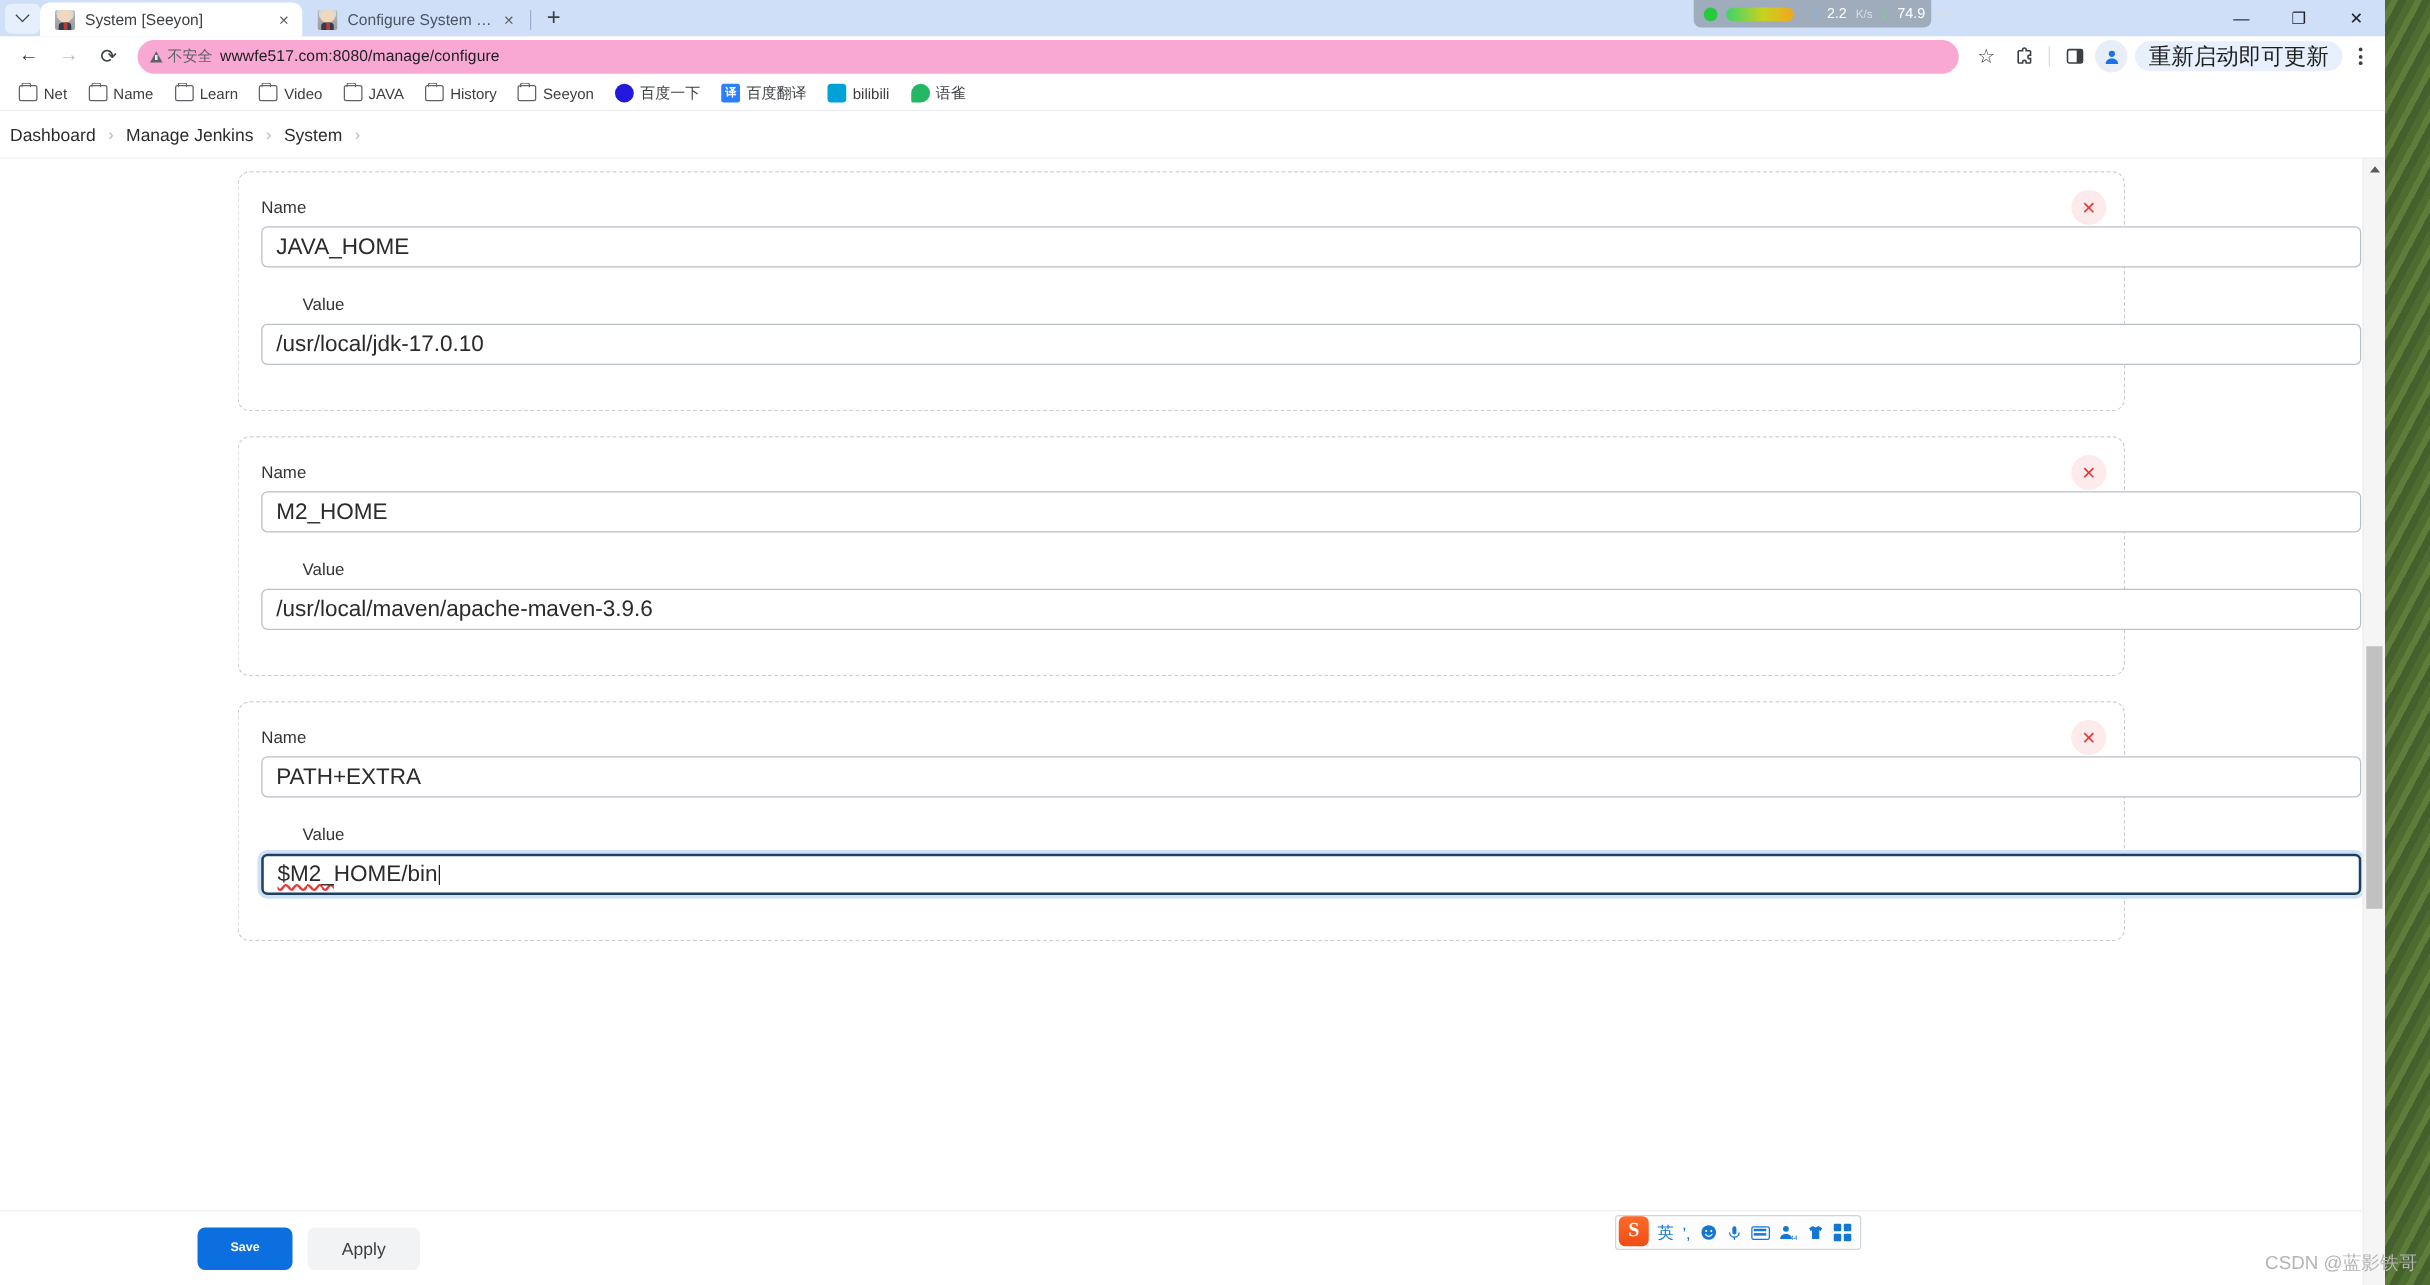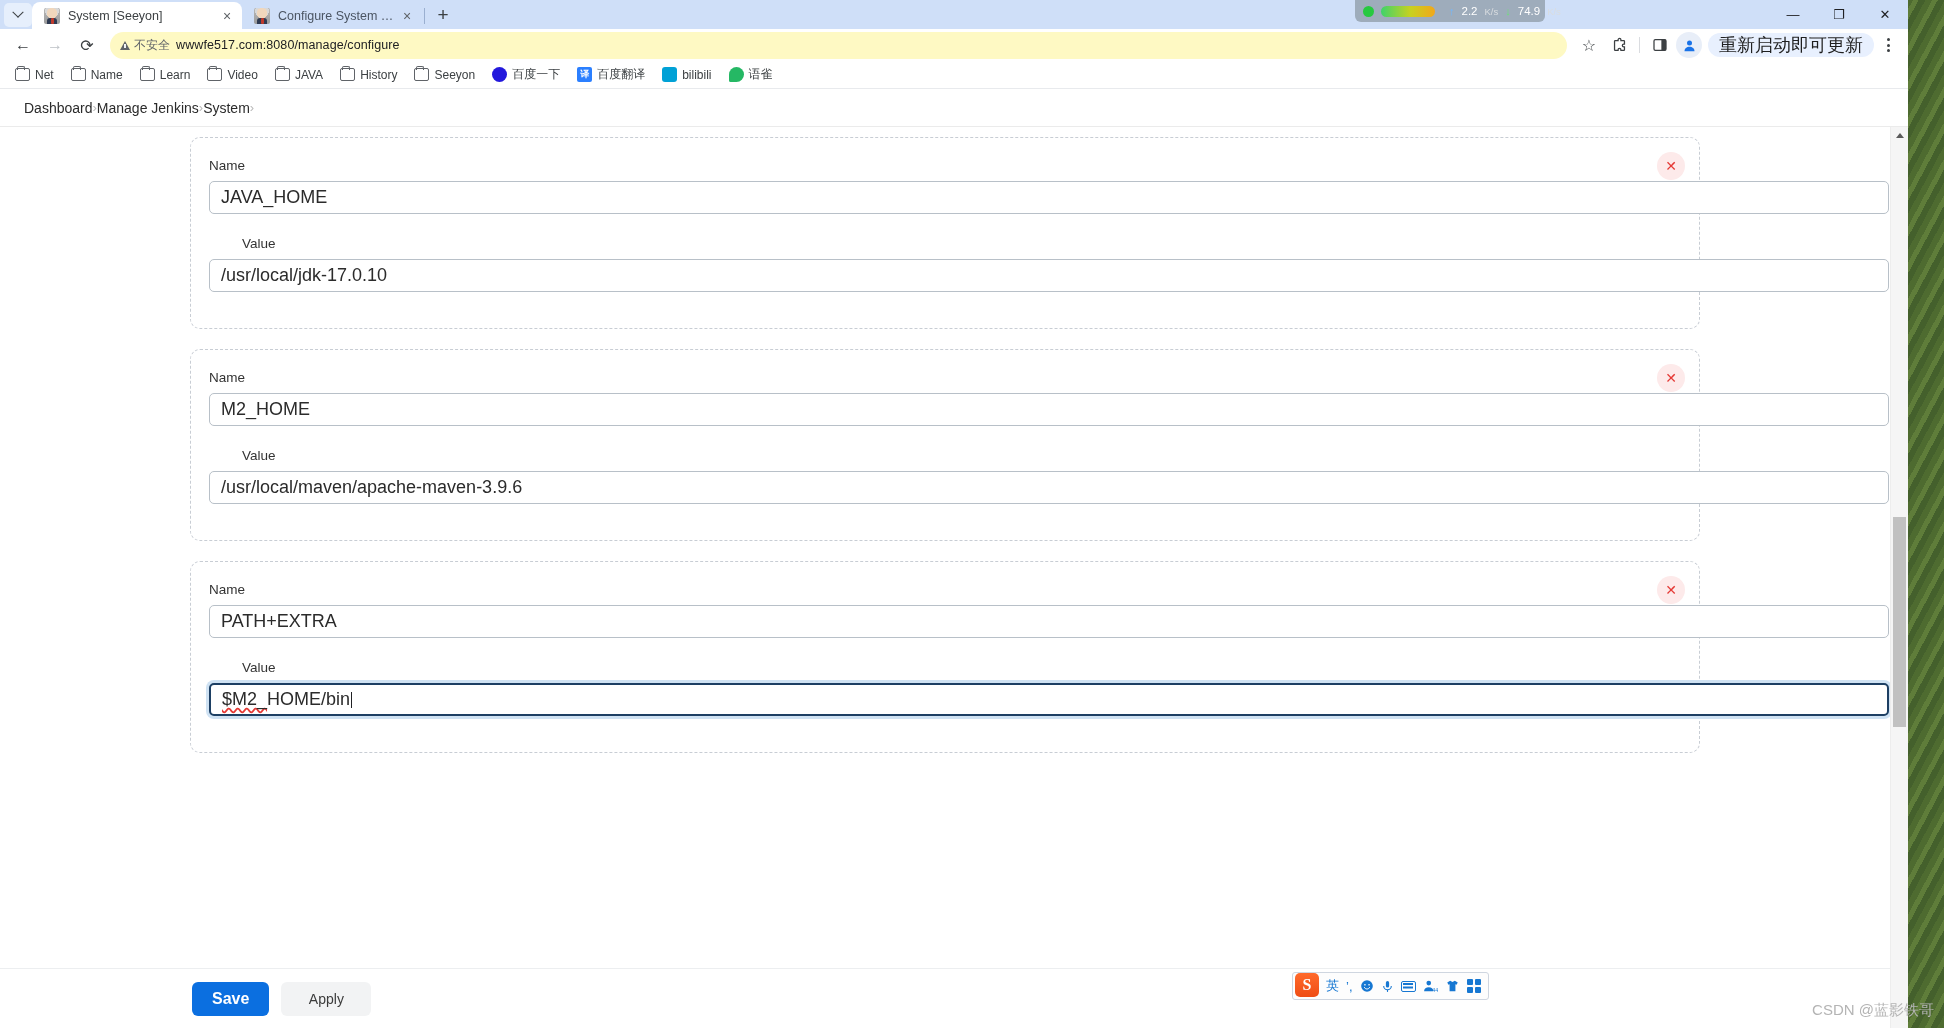--- a/index.html
+++ b/index.html
@@ -106,21 +106,21 @@
 
   
   .toolbar {
     height: 32px; display: flex; align-items: center;
     padding: 0 8px; gap: 2px; background: #ffffff;
   }
   .nav-btn { width: 30px; height: 30px; display: flex; align-items: center; justify-content: center; color: #3c4043; }
   .nav-btn.disabled { color: #bdc1c6; }
   .urlbar {
     flex: 1; height: 27px; margin: 16px 6px;
-    background: #fef9c3; border-radius: 14px;
+    background: #f9a8d4; border-radius: 14px;
     display: flex; align-items: center; padding: 0 10px; gap: 6px;
     font-size: 12.5px; color: #202124;
   }
   .insecure { display: flex; align-items: center; gap: 4px; color: #c5221f; font-size: 12px; }
   .warn-tri { width: 0; height: 0; border-left: 5.5px solid transparent; border-right: 5.5px solid transparent; border-bottom: 9.5px solid #5f6368; position: relative; }
   .warn-tri::after { content:""; position:absolute; left:-1px; top:3.5px; width:2px; height:4px; background:#f1f3f4; }
   .insecure-text { color: #5f6368; }
   .url-text { color: #202124; letter-spacing: .1px; }
   .tb-icon { width: 28px; height: 28px; display: flex; align-items: center; justify-content: center; color: #3c4043; }
   .tb-sep { width: 1px; height: 16px; background: #dadce0; margin: 0 4px; }
@@ -149,21 +149,21 @@
   .ico-baidu { background: #2319dc; border-radius: 50%; }
   .ico-fanyi { background: #2b7fff; }
   .ico-bili  { background: #00a1d6; border-radius: 3px; }
   .ico-yuque { background: #25b864; border-radius: 50% 50% 50% 10%; }
 
   
   .page { position: relative; height: calc(1028px - 29px - 32px - 28px); background: #ffffff; }
 
   .breadcrumb-bar {
     height: 38px; display: flex; align-items: center;
-    padding-left: 24px; 
+    padding-left: 8px; gap: 10px;
     border-bottom: 1px solid #ebebeb;
     font-size: 14px; color: #2b2b2b;
   }
   .bc-item { color: #2b2b2b; }
   .bc-sep { color: #b9b9b9; font-size: 13px; }
 
   .content-scroll {
     position: absolute; top: 38px; left: 0; right: 18px; bottom: 60px;
     overflow: hidden; background: #ffffff;
   }
@@ -225,21 +225,21 @@
   
   .footer-bar {
     position: absolute; left: 0; right: 18px; bottom: 0; height: 60px;
     background: #ffffff; border-top: 1px solid #eceef0;
     display: flex; align-items: center; padding-left: 158px; gap: 12px;
   }
   .btn-save {
     height: 34px; min-width: 76px; padding: 0 20px;
     background: #0b6fe0; color: #ffffff; border-radius: 6px;
     display: flex; align-items: center; justify-content: center;
-    font-size: 16px; font-weight: bold; margin-left: 34px;
+    font-size: 10px; font-weight: bold;
   }
   .btn-apply {
     height: 34px; min-width: 90px; padding: 0 22px;
     background: #f2f3f4; color: #3c3c3c; border-radius: 6px;
     display: flex; align-items: center; justify-content: center;
     font-size: 14px;
   }
 
   
   .ime-bar {

